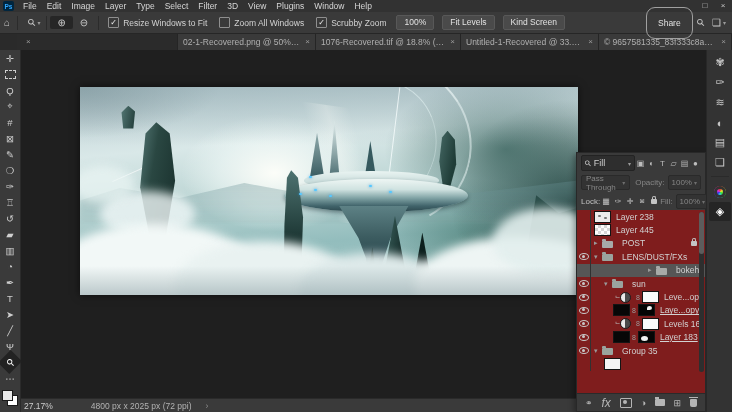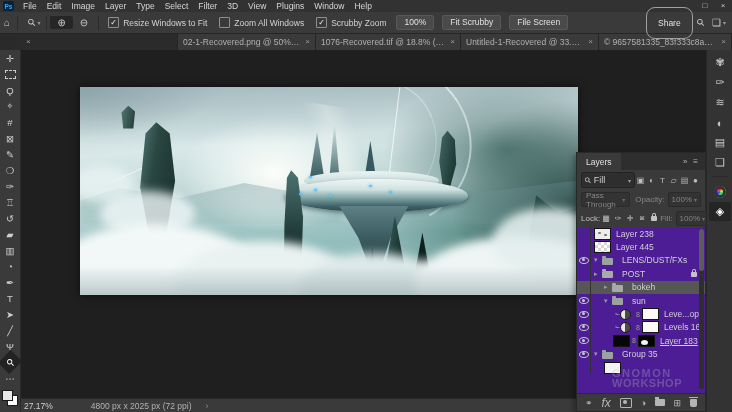--- a/index.html
+++ b/index.html
@@ -158,25 +158,25 @@
   .lp-blend{height:19px;display:flex;align-items:center;padding:0 4px;flex:none;}
   .lp-select{display:flex;align-items:center;background:#333;border:1px solid #2a2a2a;border-radius:2px;
              height:13px;padding:0 4px;color:#868686;width:58px;font-size:8px;}
   .lp-select .cap{margin-left:auto;color:#6e6e6e;font-size:6px;}
   .lp-dim{color:#868686;font-size:8px;margin-left:5px;}
   .lp-val{display:flex;align-items:center;background:#333;border:1px solid #2a2a2a;border-radius:2px;
           height:13px;padding:0 3px;color:#868686;margin-left:3px;font-size:8px;}
   .lp-val .cap{color:#6e6e6e;font-size:6px;margin-left:2px;}
   .lp-lock{height:18px;display:flex;align-items:center;padding:0 4px;flex:none;}
   .lp-lockico{width:12px;text-align:center;color:#c4c4c4;font-size:8px;}
-  .lp-list{flex:1;overflow:hidden;position:relative;background:#4c1d95;}
+  .lp-list{flex:1;overflow:hidden;position:relative;background:#7f1d1d;}
   .lp-scroll{position:absolute;right:1px;top:2px;width:5px;height:160px;background:#2e2e2e;border-radius:3px;}
   .lp-thumbbar{position:absolute;right:1px;top:2px;width:5px;height:42px;background:#5c5c5c;border-radius:3px;}
   .lrow{display:flex;align-items:center;height:13.4px;overflow:hidden;}
-  .lrow.sel{background:#565656;}
+  .lrow.sel{background:#565656;gap:44px;}
   .eyebox{width:13px;flex:none;height:100%;display:flex;align-items:center;justify-content:center;
           border-right:1px solid #313131;}
   .eye{width:8px;height:5px;border:1px solid #c8c8c8;border-radius:50%;position:relative;display:none;}
   .eye::after{content:"";position:absolute;left:2px;top:0.5px;width:3px;height:3px;background:#c8c8c8;border-radius:50%;}
   .lrow.eye-on .eye{display:inline-block;}
   .rowbody{display:flex;align-items:center;flex:1;height:100%;padding-left:3px;overflow:hidden;}
   .lrow.ind1 .rowbody{padding-left:13px;}
   .lrow.ind2 .rowbody{padding-left:22px;}
   .chev{width:8px;flex:none;color:#9a9a9a;font-size:7px;display:none;}
   .lrow.chev-r .chev{display:inline-block;} .lrow.chev-r .chev::before{content:"▸";}
@@ -310,22 +310,22 @@
         <span class="cb on">
           <span class="cbbox">
             <span class="check">✓</span>
           </span>
           <span class="cblabel">Scrubby Zoom</span>
         </span>
       </span>
     <span style="display:flex;">
 
     <button class="ob-btn">100%</button>
-        <button class="ob-btn">Fit Scrubby</button>
-        <button class="ob-btn">File Screen</button>
+        <button class="ob-btn">Fit Levels</button>
+        <button class="ob-btn">Kind Screen</button>
       </span>
     <button class="sharebtn">Share</button>
     <span class="ob-right">
       <span class="ob-ico rot">⚲</span>
       <span class="ob-ico">❏</span>
       <span class="ob-caret">▾</span>
     </span>
   </div>
 
   <div class="tabbar">
@@ -429,27 +429,20 @@
     </div>
   </div>
 
   <div class="statusbar">
     <span class="st-zoom">27.17%</span>
     <span class="st-dims">4800 px x 2025 px (72 ppi)</span>
     <span class="st-chev">›</span>
   </div>
 
   <div class="layerspanel">
-    <div class="lp-header">
-      <span class="lp-tab">Layers</span>
-      <span class="lp-hicons">
-        <span class="lp-hico">»</span>
-        <span class="lp-hico">≡</span>
-      </span>
-    </div>
     <div class="lp-filter">
       <span class="lp-kind">
         <span class="mag rot">⚲</span>
         <span>Fill</span>
         <span class="cap">▾</span>
       </span>
       <span class="lp-ficons">
 
       <span class="lp-fico">▣</span>
           <span class="lp-fico">◐</span>
@@ -504,43 +497,43 @@
             <span class="eyebox">
               
             </span>
             <span class="rowbody">
 
               <span class="th1"></span>
 
               <span class="lname">Layer 445</span>
 
             </span>
-          </div><div class="lrow eye-on folder chev-d open">
-            <span class="eyebox">
-              <span class="eye"></span>
-            </span>
-            <span class="rowbody">
-              <span class="chev"></span>
-
-              <span class="foldico"></span>
-
-              <span class="lname">LENS/DUST/FXs</span>
-
-            </span>
           </div><div class="lrow folder chev-r locked">
             <span class="eyebox">
               
             </span>
             <span class="rowbody">
               <span class="chev"></span>
 
               <span class="foldico"></span>
 
               <span class="lname">POST</span>
               <span class="lockico"><span class="ic-padlock"></span></span>
+            </span>
+          </div><div class="lrow eye-on folder chev-d open">
+            <span class="eyebox">
+              <span class="eye"></span>
+            </span>
+            <span class="rowbody">
+              <span class="chev"></span>
+
+              <span class="foldico"></span>
+
+              <span class="lname">LENS/DUST/FXs</span>
+
             </span>
           </div><div class="lrow sel ind1 folder chev-r">
             <span class="eyebox">
               
             </span>
             <span class="rowbody">
               <span class="chev"></span>
 
               <span class="foldico"></span>
 
@@ -565,20 +558,32 @@
             </span>
             <span class="rowbody">
 
               <span class="clip">¬</span>
 
               <span class="adjico"></span>
 
               <span class="linkico">8</span>
               <span class="th2"></span>
               <span class="lname">Leve...opy</span>
+
+            </span>
+          </div><div class="lrow eye-on ind2 t1 t1-black link t2 t2-blob u">
+            <span class="eyebox">
+              <span class="eye"></span>
+            </span>
+            <span class="rowbody">
+
+              <span class="th1"></span>
+              <span class="linkico">8</span>
+              <span class="th2"></span>
+              <span class="lname">Laye...opy</span>
 
             </span>
           </div><div class="lrow eye-on ind2 clip-on adj link t2 t2-white">
             <span class="eyebox">
               <span class="eye"></span>
             </span>
             <span class="rowbody">
 
               <span class="clip">¬</span>
 
@@ -670,18 +675,14 @@
 
     <span class="dockico">
           <i style="font-style:normal;" class=" ic-wheel"></i>
         </span>
         <span class="dockico active">
           <i style="font-style:normal;">◈</i>
         </span>
       </span>
   </div>
 
-  <div class="watermark">
-    <div class="wm1">GNOMON</div>
-    <div class="wm2">WORKSHOP</div>
-  </div>
 
 </div>
 
 </body></html>

